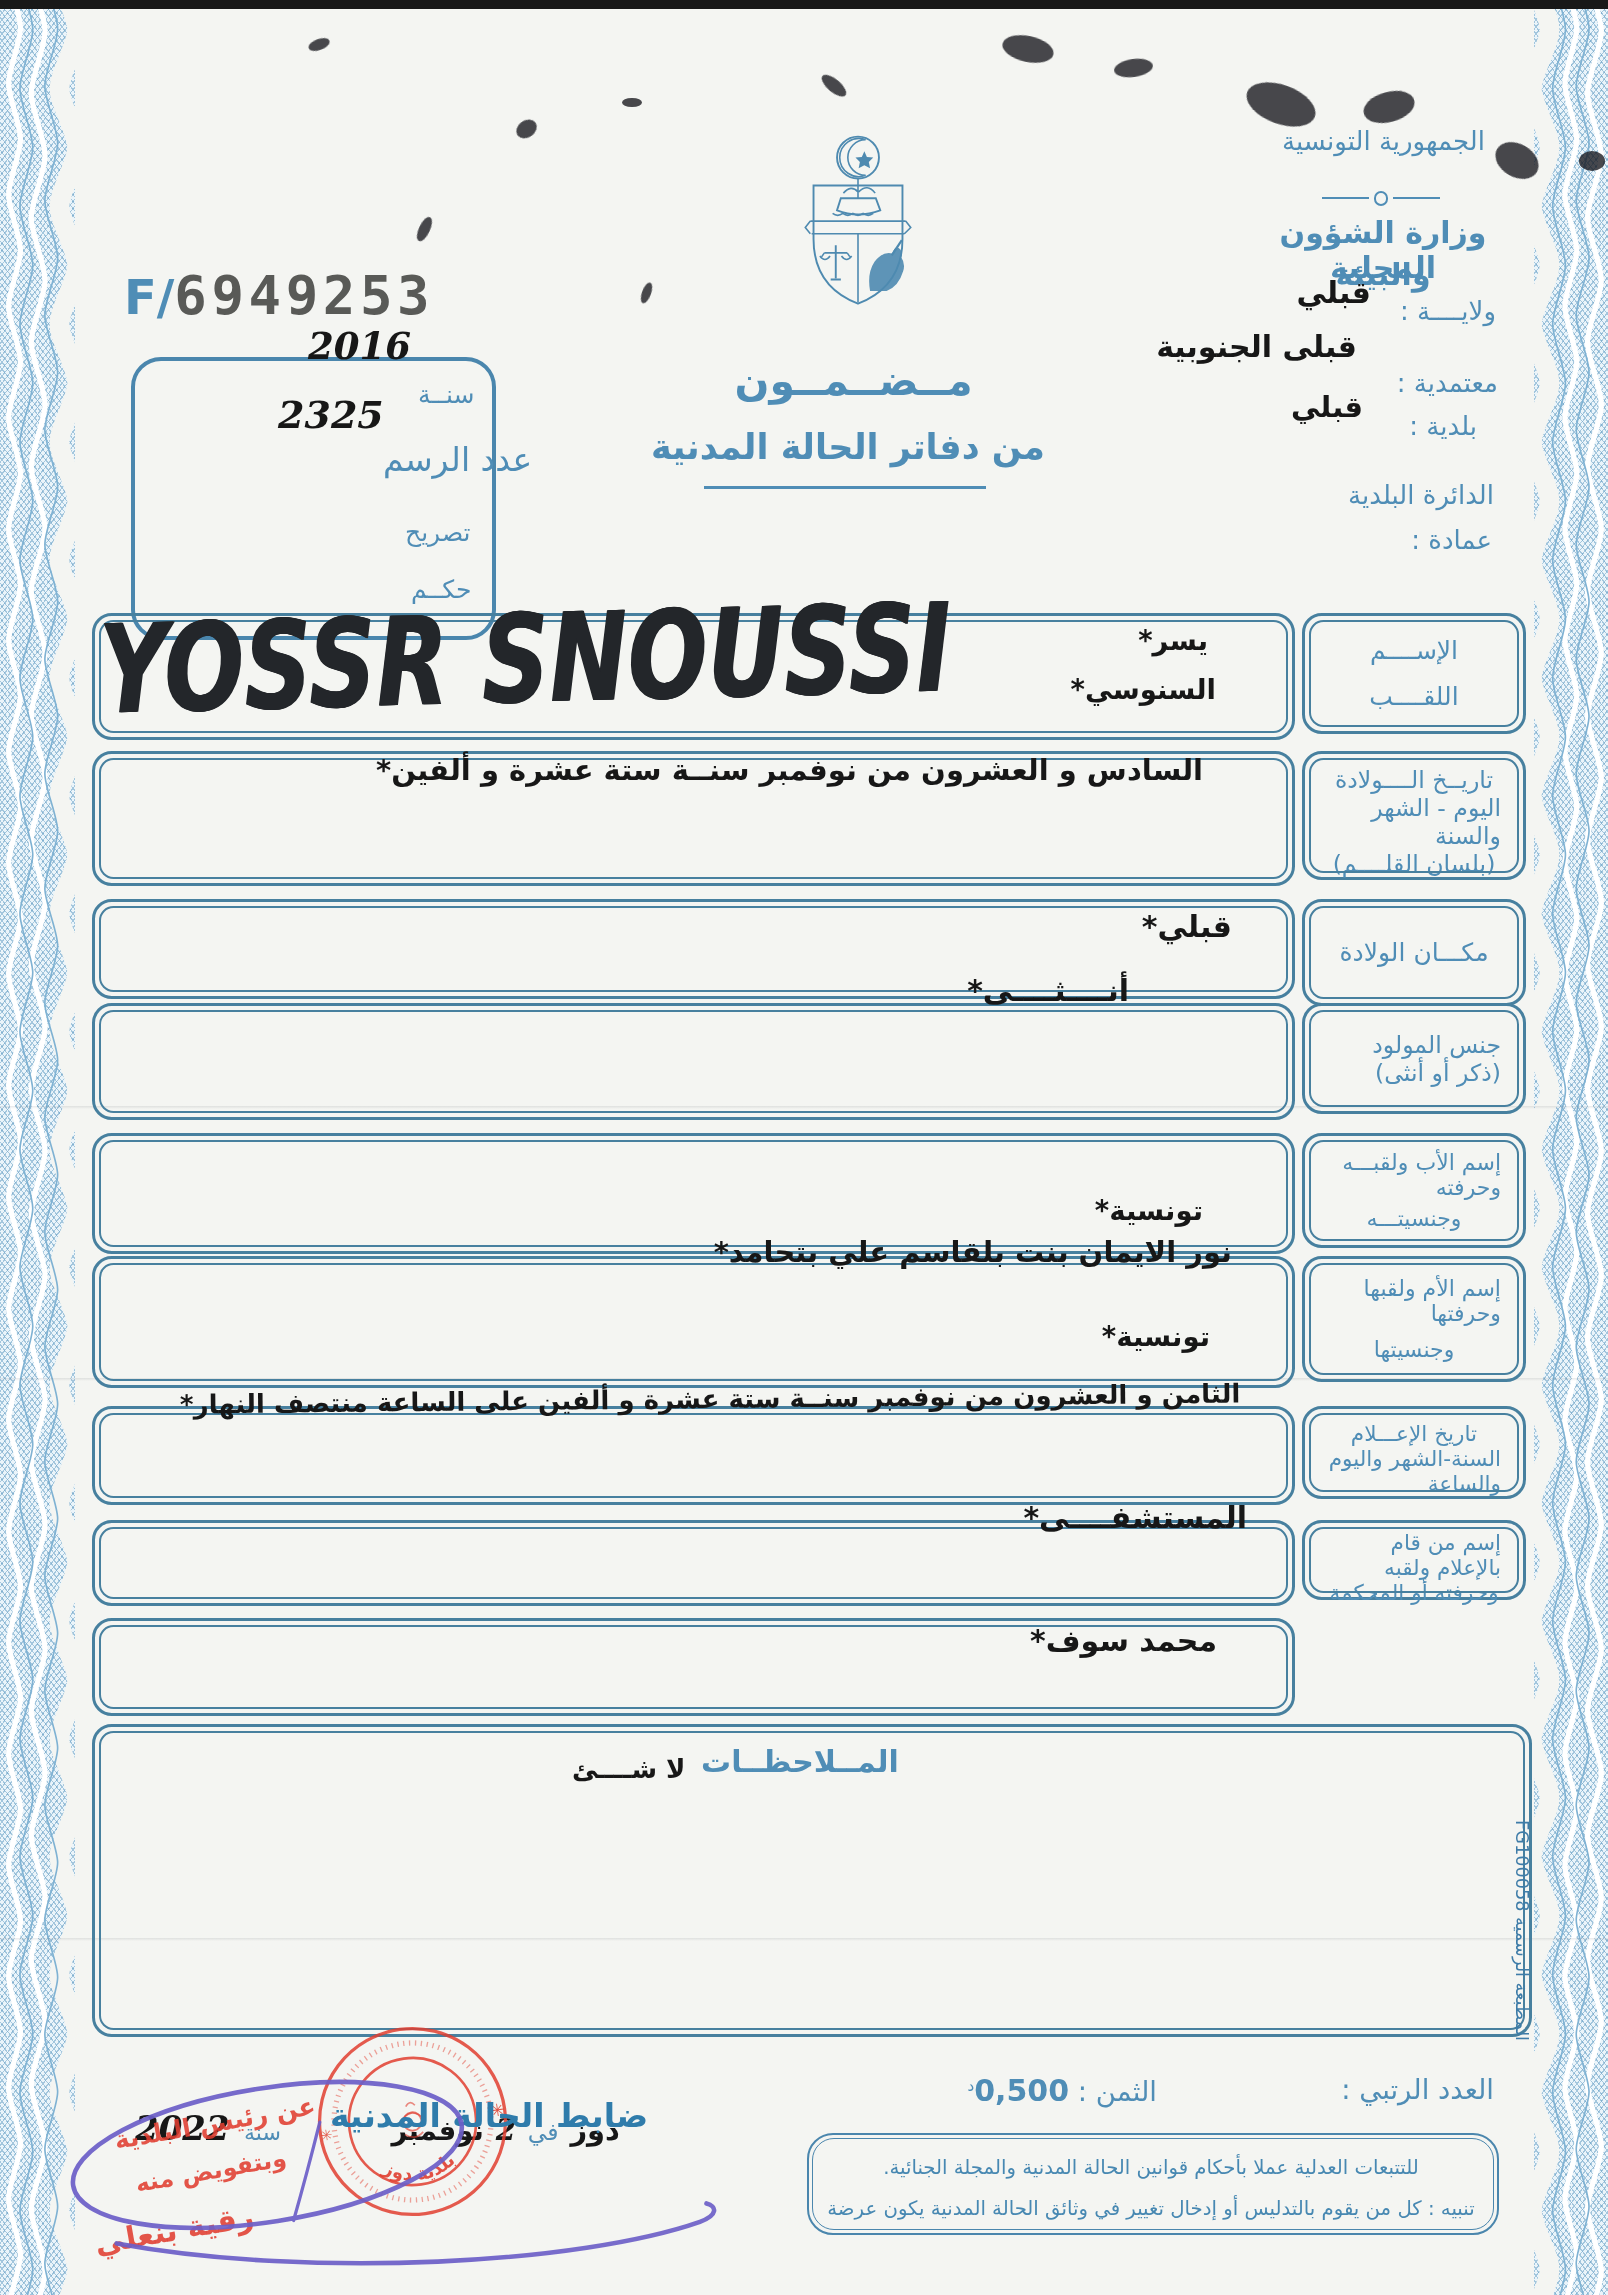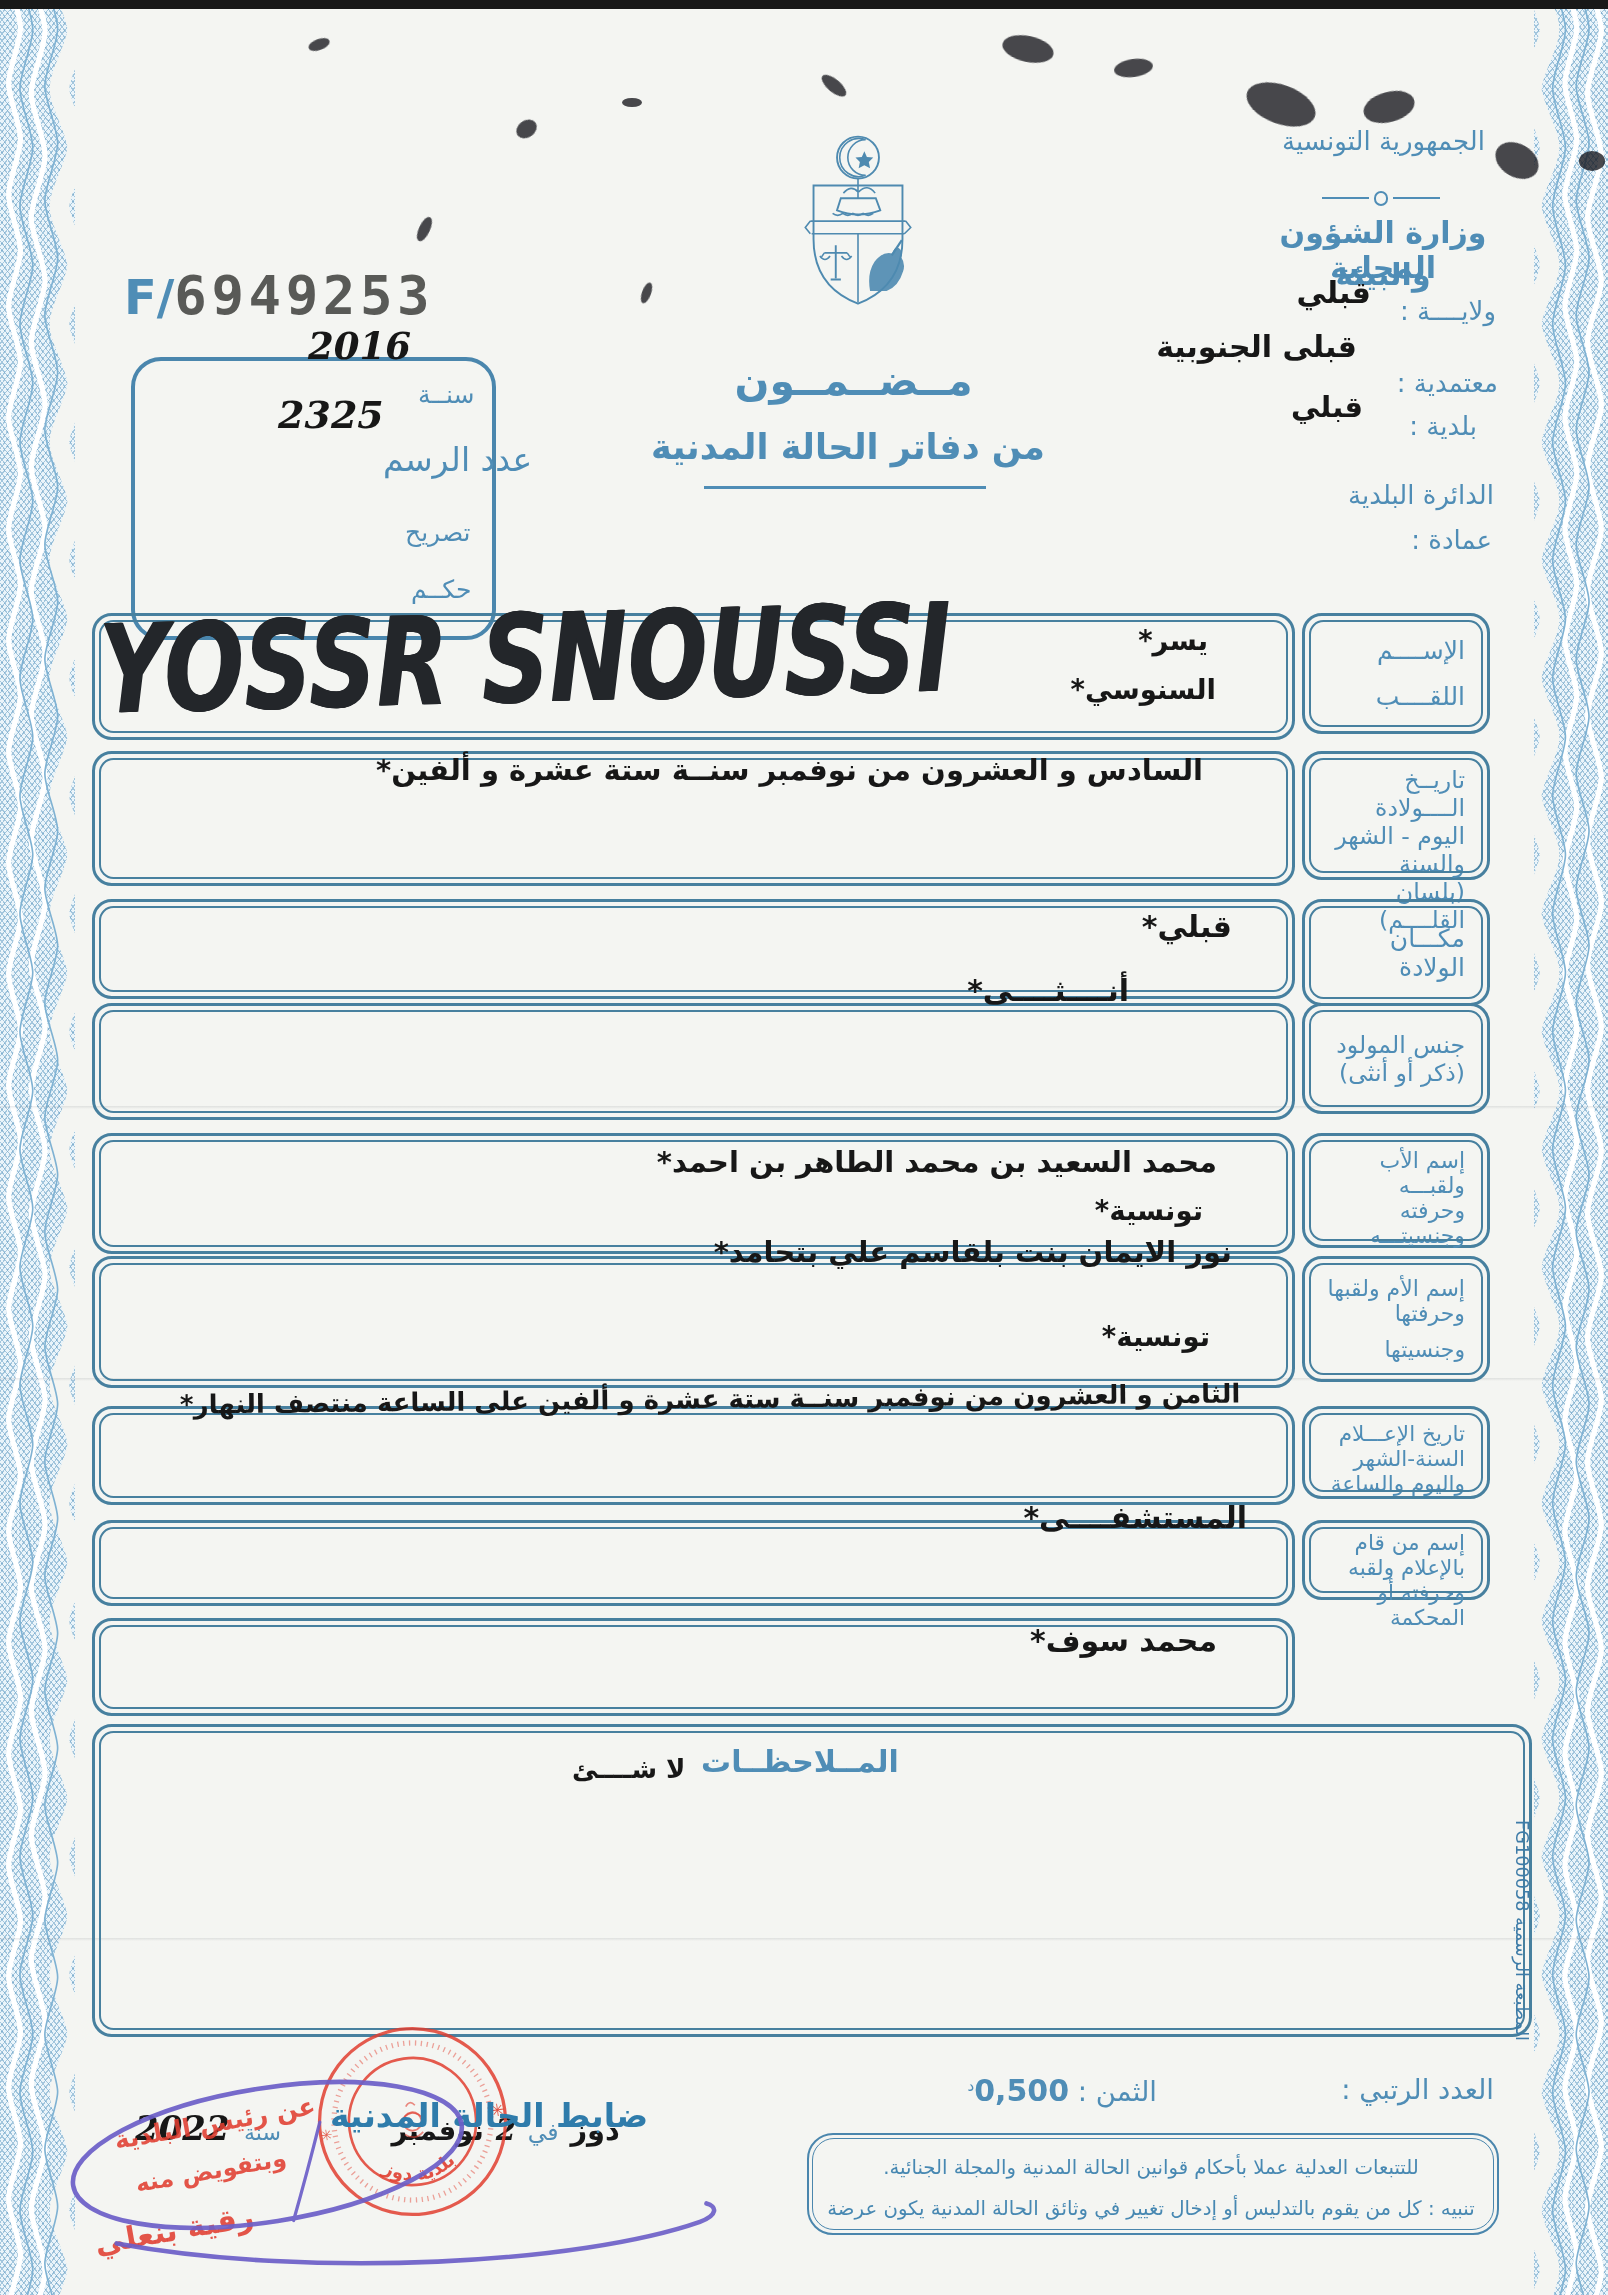--- a/index.html
+++ b/index.html
@@ -23,22 +23,22 @@
     background-image:
       repeating-linear-gradient(52deg,rgba(104,160,197,.55) 0 1px,transparent 1px 4.3px),
       repeating-linear-gradient(-52deg,rgba(104,160,197,.55) 0 1px,transparent 1px 4.3px);}
   .gborder svg{position:absolute;left:0;top:0;}
   .gb-left{left:0;}
   .gb-right{left:1534px;}
   
   .dbox{position:absolute;border:3.3px solid var(--box);border-radius:19.7px;}
   .dbox::before{content:"";position:absolute;inset:3.9px;border:2px solid var(--box);border-radius:14.4px;}
   .fbox{left:92px;width:1197px;}
-  .lbox{left:1302px;width:188px;display:flex;flex-direction:column;justify-content:space-around;
-        text-align:right;padding:11.8px 22px;box-sizing:border-box;color:var(--blue-txt);font-size:25px;}
+  .lbox{left:1302px;width:224px;display:flex;flex-direction:column;justify-content:space-around;
+        text-align:right;padding:11.8px 22px;box-sizing:border-box;color:var(--blue-txt);font-size:25px;align-items:center;}
   .lbox span{display:block;direction:rtl;}
   .regbox{position:absolute;left:131px;top:357px;width:357px;height:275px;
           border:4.6px solid var(--blue);border-radius:30px;}
   .notice-box{position:absolute;left:807px;top:2133px;width:688px;height:98px;
           border:2px solid var(--blue);border-radius:26px;}
   .notice-box::before{content:"";position:absolute;inset:3.3px;border:1.3px solid var(--blue);border-radius:22px;}
   
   .val{position:absolute;direction:rtl;color:var(--ink);font-weight:bold;white-space:nowrap;z-index:5;}
   .hand{position:absolute;left:98px;top:599px;font-size:98px;font-style:italic;font-weight:700;
         color:#23262a;letter-spacing:0.7px;transform:rotate(-1.5deg) scale(.95,1.25);transform-origin:left top;
@@ -169,21 +169,20 @@
   <div class="dbox lbox" style="top:1003px;height:111px;justify-content:center;font-size:23.6px">
     <span>جنس المولود (ذكر أو أنثى)</span>
   </div>
   <span class="val" style="right:480px;top:973px;font-size:30px">أنــــثــــى*</span>
 
   <div class="dbox fbox" style="top:1133px;height:115px"></div>
   <div class="dbox lbox" style="top:1133px;height:115px;font-size:22px">
     <span>إسم الأب ولقبـــه وحرفته</span>
     <span>وجنسيتـــه</span>
   </div>
-  <span class="val" style="right:392px;top:1145px;font-size:29px">محمد السعيد بن محمد الطاهر بن احمد*</span>
   <span class="val" style="right:406px;top:1194px;font-size:27.5px">تونسية*</span>
 
   <div class="dbox fbox" style="top:1256px;height:126px"></div>
   <div class="dbox lbox" style="top:1256px;height:126px;font-size:22px">
     <span>إسم الأم ولقبها وحرفتها</span>
     <span>وجنسيتها</span>
   </div>
   <span class="val" style="right:377px;top:1235px;font-size:29px">نور الايمان بنت بلقاسم علي بتحامد*</span>
   <span class="val" style="right:399px;top:1320px;font-size:27.5px">تونسية*</span>
 

